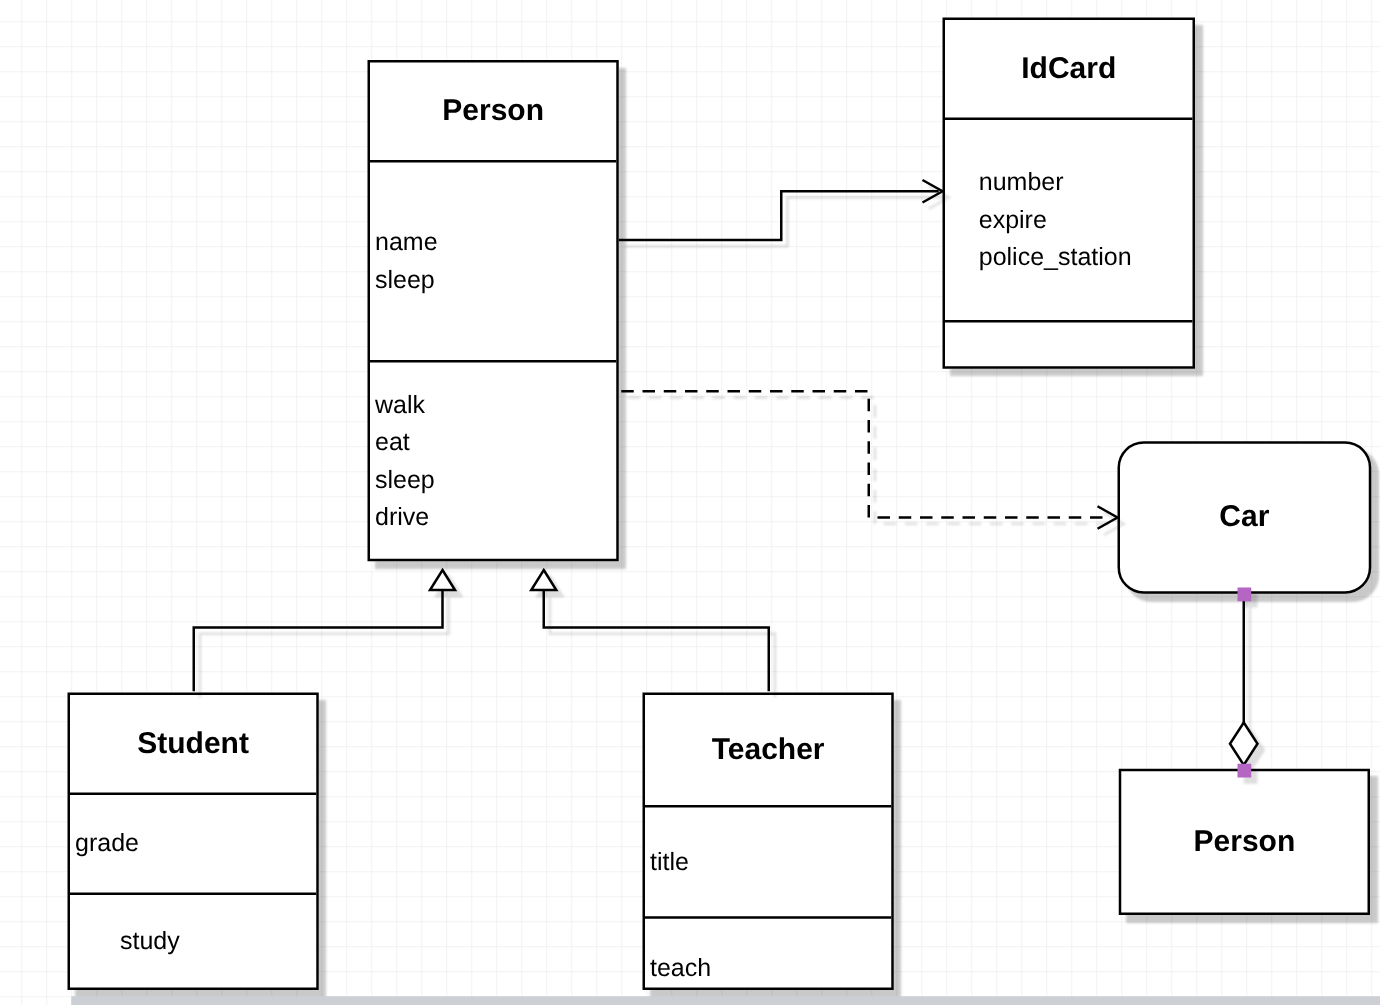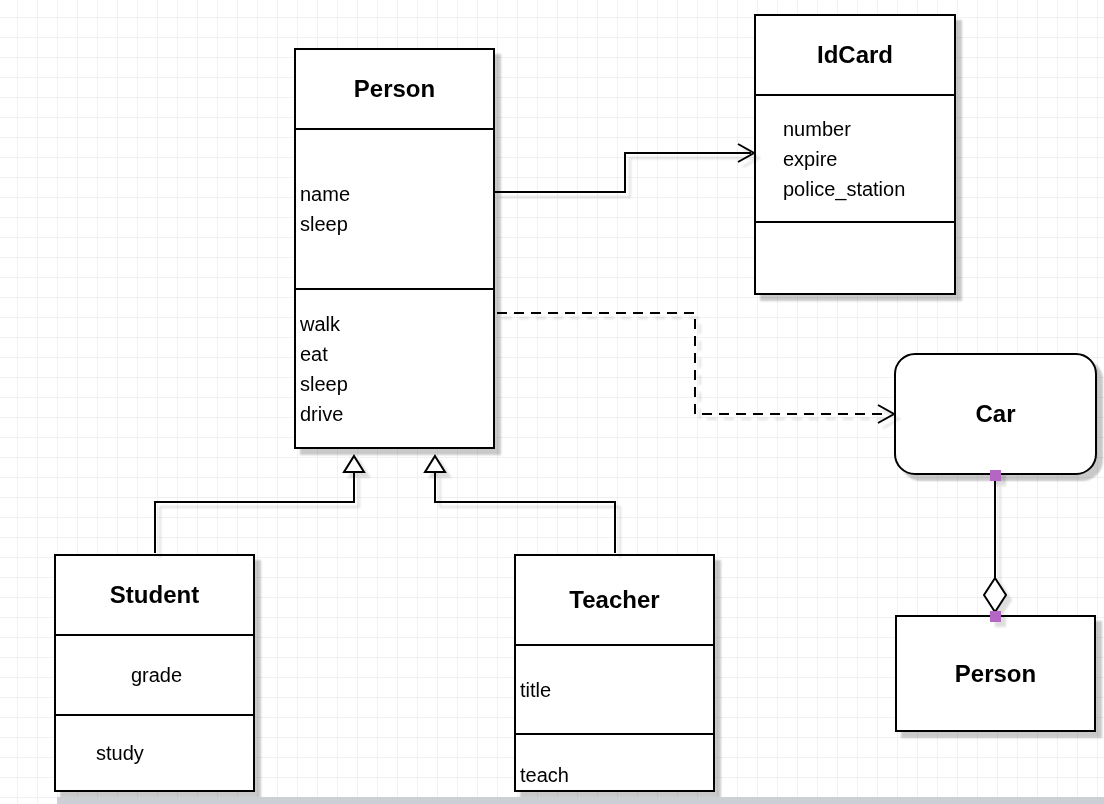--- a/index.html
+++ b/index.html
@@ -36,32 +36,32 @@
   .uml-line { line-height: 30px; white-space: nowrap; }
 
   
   #box-person  { left: 294px; top: 48px;  width: 201px; height: 401px; }
   #box-person .uml-title { height: 78px; }
   #box-person .attrs     { height: 160px; }
   #box-person .methods   { flex: 1 1 auto; }
 
   #box-idcard  { left: 754px; top: 14px;  width: 202px; height: 281px; }
   #box-idcard .uml-title { height: 78px; }
-  #box-idcard .attrs     { height: 127px; padding-left: 27px; }
+  #box-idcard .attrs     { height: 162px; padding-left: 27px; }
   #box-idcard .methods   { flex: 1 1 auto; }
 
   #box-car     { left: 894px; top: 353px; width: 203px; height: 122px; border-radius: 21px; }
   #box-car .uml-title    { flex: 1 1 auto; }
 
   #box-engine  { left: 895px; top: 615px; width: 201px; height: 117px; }
   #box-engine .uml-title { flex: 1 1 auto; }
 
   #box-student { left: 54px;  top: 554px; width: 201px; height: 238px; }
   #box-student .uml-title { height: 78px; }
-  #box-student .attrs     { height: 80px; align-items: center; }
+  #box-student .attrs     { height: 80px; }
   #box-student .methods   { flex: 1 1 auto; padding-left: 40px; }
 
   #box-teacher { left: 514px; top: 554px; width: 201px; height: 238px; }
   #box-teacher .uml-title { height: 88px; }
   #box-teacher .attrs     { height: 89px; }
   #box-teacher .methods   { flex: 1 1 auto; justify-content: flex-end; }
 
   svg.connectors {
     position: absolute; left: 0; top: 0; z-index: 5;
     pointer-events: none;

